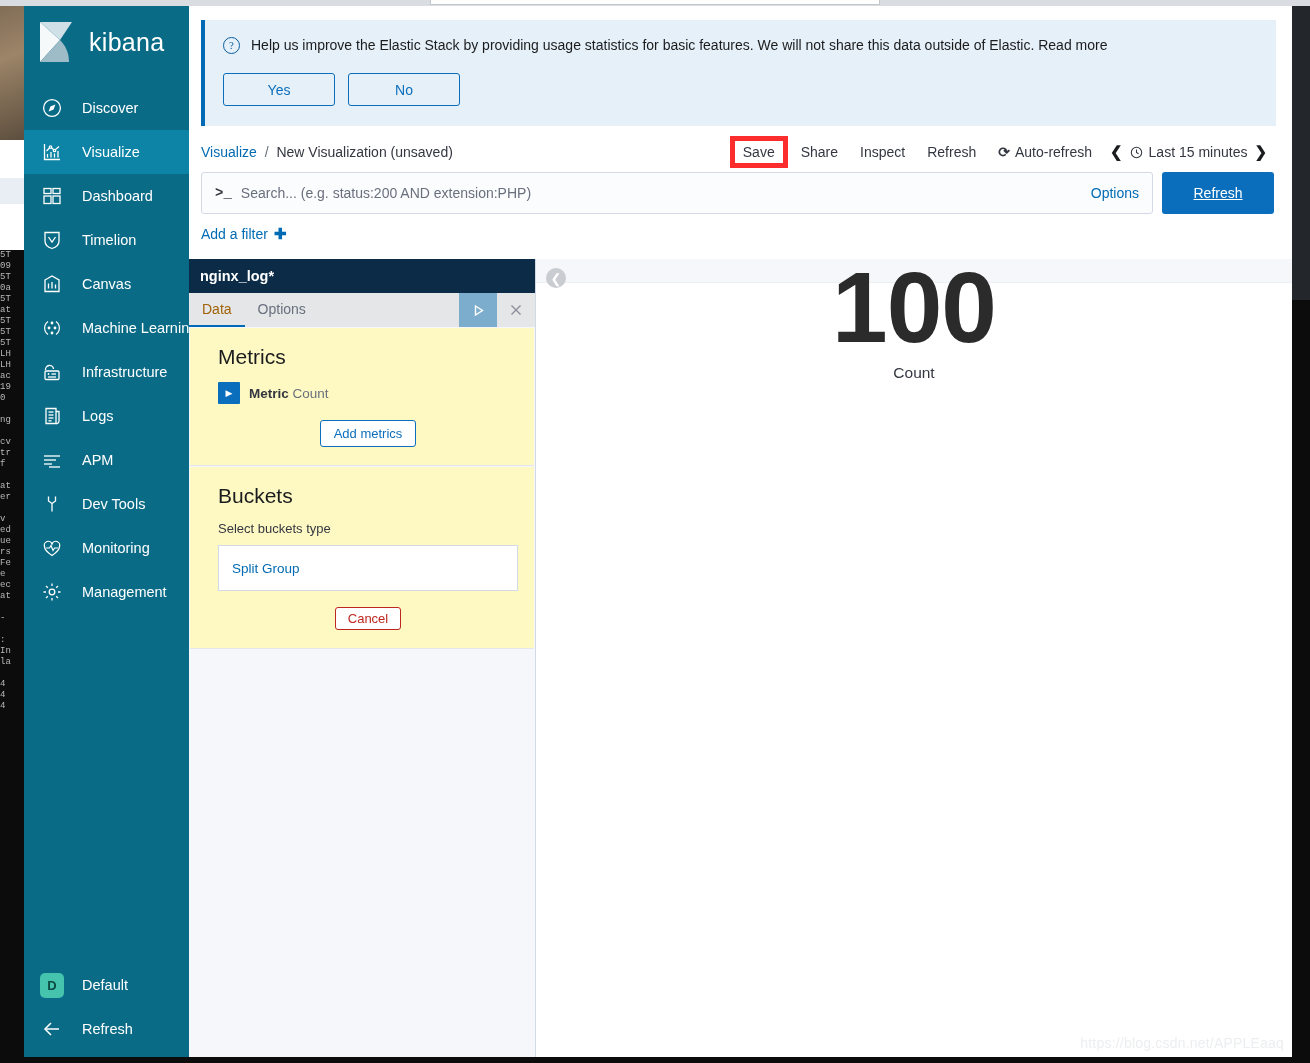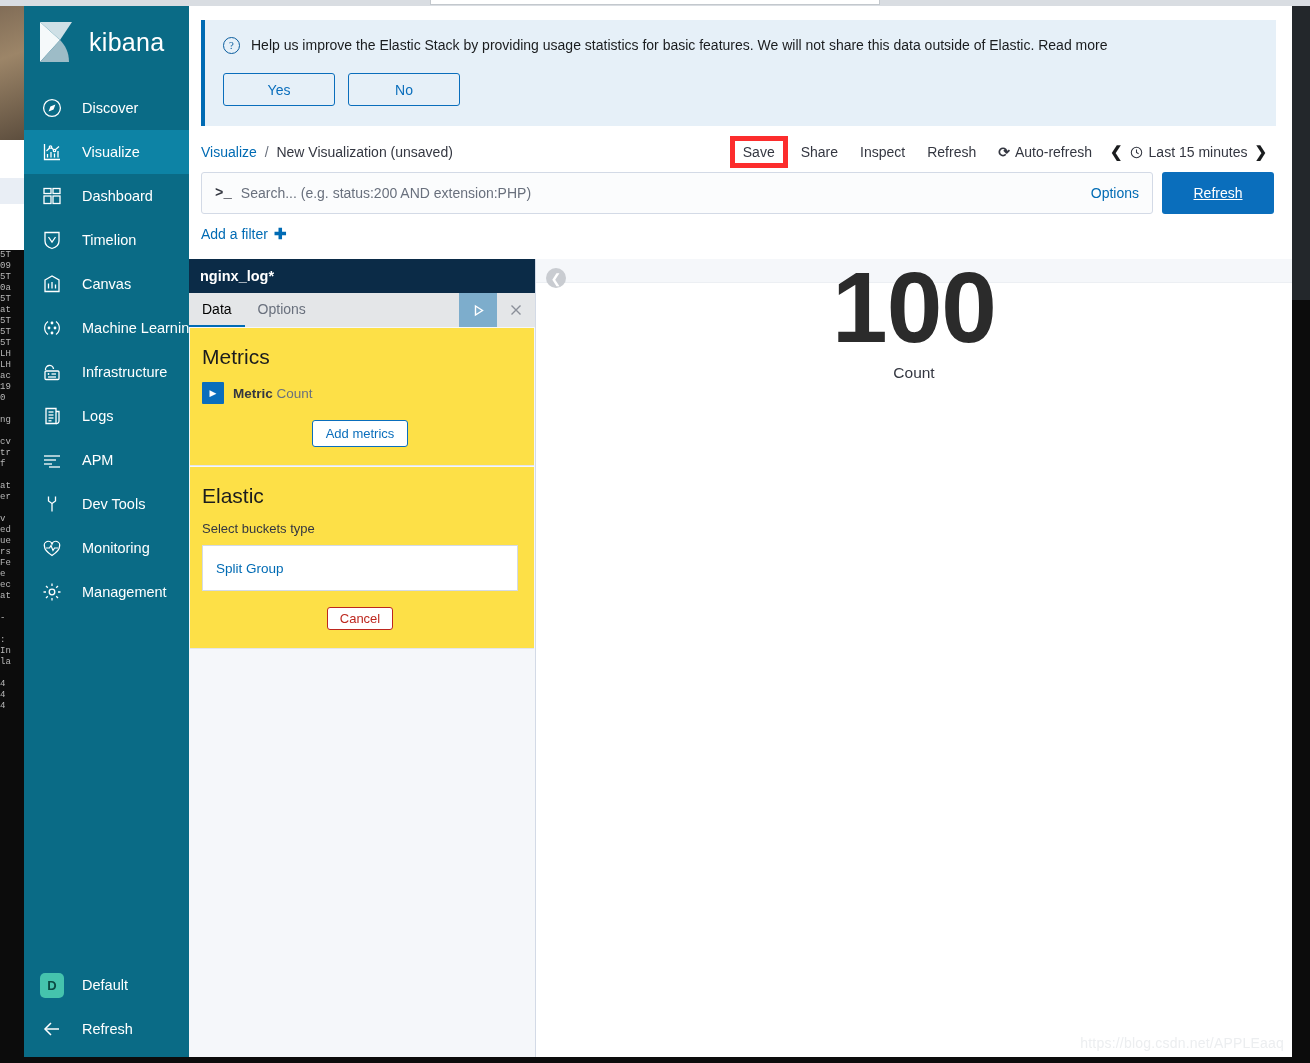--- a/index.html
+++ b/index.html
@@ -228,36 +228,36 @@
   }
   .tabrow {
     height: 34px; background: #e4e6e8;
     display: flex; align-items: stretch;
   }
   .tab {
     padding: 0 13px; display: flex; align-items: center;
     font-size: 14px; color: #69707d; cursor: pointer;
     border-bottom: 2px solid transparent;
   }
-  .tab.active { color: #000000; border-bottom-color: #006bb4; padding-left: 13px; }
+  .tab.active { color: #a16207; border-bottom-color: #006bb4; padding-left: 13px; }
   .tab-fill { flex: 1; }
   .apply-btn {
     width: 38px; background: #7dadcc;
     display: flex; align-items: center; justify-content: center;
     cursor: pointer;
   }
   .discard-btn {
     width: 38px; background: #e4e6e8;
     display: flex; align-items: center; justify-content: center;
     cursor: pointer; color: #69707d; font-size: 17px;
   }
   .panel {
-    background: #fde047; margin: 1px 1px 0 1px;
+    background: #fef9c3; margin: 1px 1px 0 1px;
     border-bottom: 1px solid #e3e6eb;
-    padding: 17px 16px 18px 12px;
+    padding: 17px 16px 18px 28px;
   }
   .panel-h {
     font-size: 21px; color: #1a1c1e; font-weight: 400;
     margin-bottom: 13px;
   }
   .metric-row { display: flex; align-items: center; gap: 9px; }
   .expand-sq {
     width: 22px; height: 22px; background: #0a6ebc;
     color: #fff; display: flex; align-items: center; justify-content: center;
     font-size: 9px; cursor: pointer; border-radius: 1px;
@@ -654,21 +654,21 @@
               <b>Metric</b>
               <span>Count</span>
             </span>
           </div>
           <div class="btn-row">
             <button class="ghost-btn">Add metrics</button>
           </div>
         </div>
 
         <div class="panel">
-          <div class="panel-h">Elastic</div>
+          <div class="panel-h">Buckets</div>
           <div class="sub-label">Select buckets type</div>
           <div class="select-box">Split Group</div>
           <div class="btn-row">
             <button class="ghost-btn danger">Cancel</button>
           </div>
         </div>
 
         <div class="drag-dots">
           <i></i>
           <i></i>

